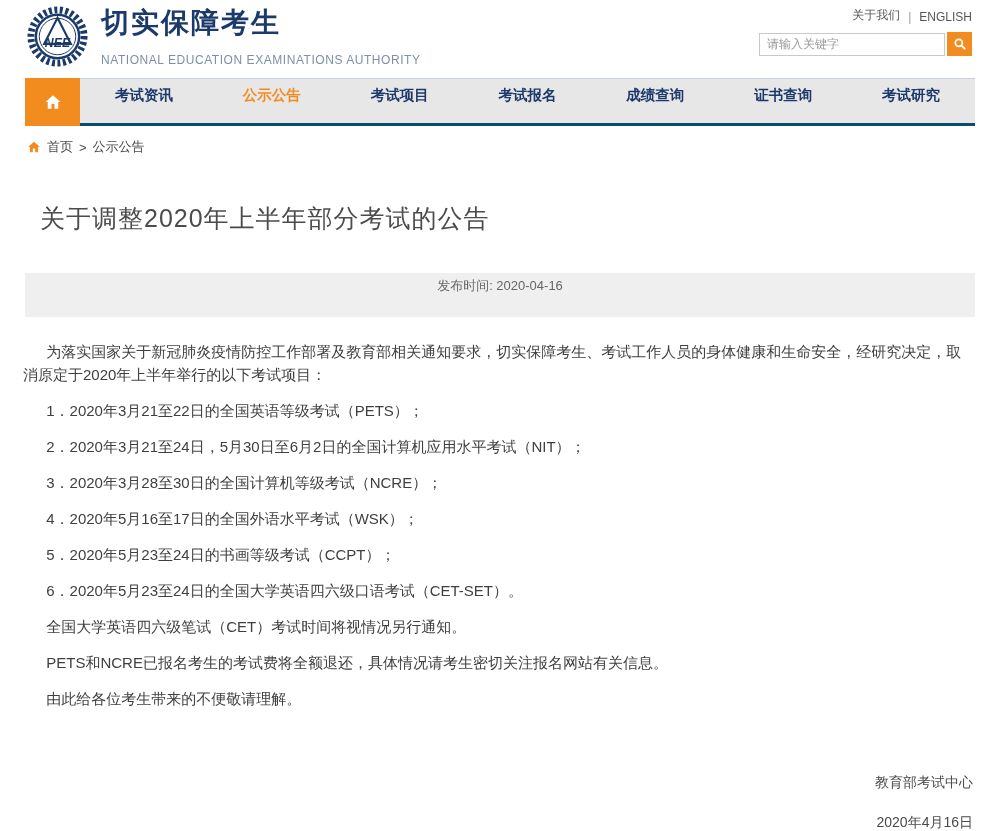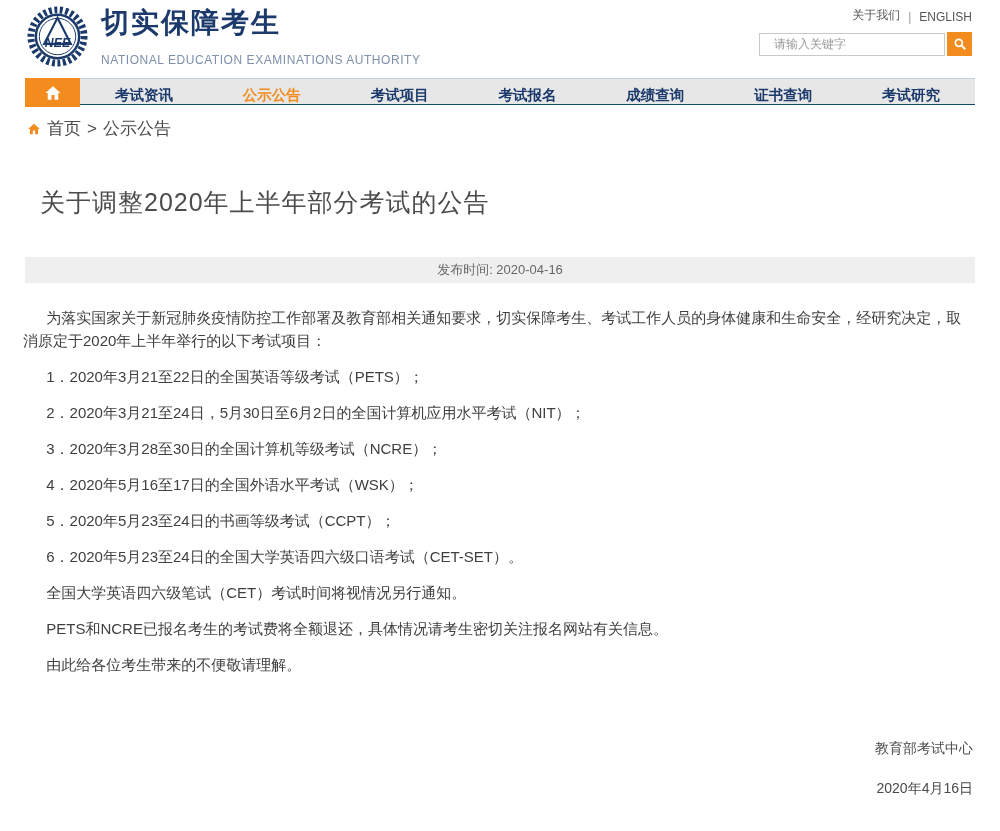--- a/index.html
+++ b/index.html
@@ -32,75 +32,75 @@
     font-size: 12px; color: #555; display: flex; gap: 8px; align-items: flex-end;
   }
   .top-links .lnk { cursor: pointer; }
   .top-links .div { color: #999; }
   .search-row {
     position: absolute; top: 32px; right: 28px;
     display: flex; align-items: center;
   }
   .search-input {
     width: 186px; height: 23px;
-    border: 1px solid #c9c9c9; padding: 0 14px;
+    border: 1px solid #c9c9c9; padding: 0 7px;
     font-size: 12px; color: #333; outline: none;
     font-family: "Liberation Sans", sans-serif;
   }
   .search-input::placeholder { color: #999; }
   .search-btn {
     width: 25px; height: 24px; margin-left: 2px;
     background: #f28c1e; border: none; cursor: pointer;
     display: flex; align-items: center; justify-content: center;
     padding: 0;
   }
 
   
   .navbar {
     position: relative;
     margin: 0 25px;
-    height: 27px;
+    height: 48px;
     background: #e7e7e7;
     border-top: 1px solid #c7d2e0;
-    border-bottom: 1px solid #0c4a6e;
+    border-bottom: 3px solid #0c4a6e;
   }
   .home-btn {
     position: absolute; left: 0; top: -1px; bottom: -3px; width: 55px;
     background: #f28c1e; z-index: 2; cursor: pointer;
     display: flex; align-items: center; justify-content: center;
     border: none;
   }
   .nav-items {
     display: flex; height: 100%; margin-left: 55px;
   }
   .nav-item {
     flex: 1; text-align: center; line-height: 32px;
     font-size: 14.5px; font-weight: bold; color: #1b3a6b;
     cursor: pointer; white-space: nowrap;
   }
   .nav-item.active { color: #f28c1e; }
 
   
   .breadcrumb {
     margin: 12px 25px 0 27px;
-    font-size: 17px; color: #4a4a4a;
+    font-size: 13px; color: #4a4a4a;
     display: flex; align-items: center; gap: 6px;
   }
   .breadcrumb .crumb-home { cursor: pointer; }
 
   
   .article-title {
     text-align: left; margin: 46px 40px 0;
     font-size: 25px; font-weight: 400; color: #4c4c4c;
     letter-spacing: 1px;
   }
   .date-bar {
     margin: 38px 25px 0;
     background: #efefef;
-    height: 26px; line-height: 26px;
+    height: 44px; line-height: 26px;
     text-align: center; font-size: 13px; color: #666;
   }
   .article-body {
     margin: 23px 27px 12px 23px;
     font-size: 15px; color: #3f3f3f;
   }
   .article-body p {
     margin: 0 0 13px 0;
     line-height: 23px;
     text-indent: 1.55em;

